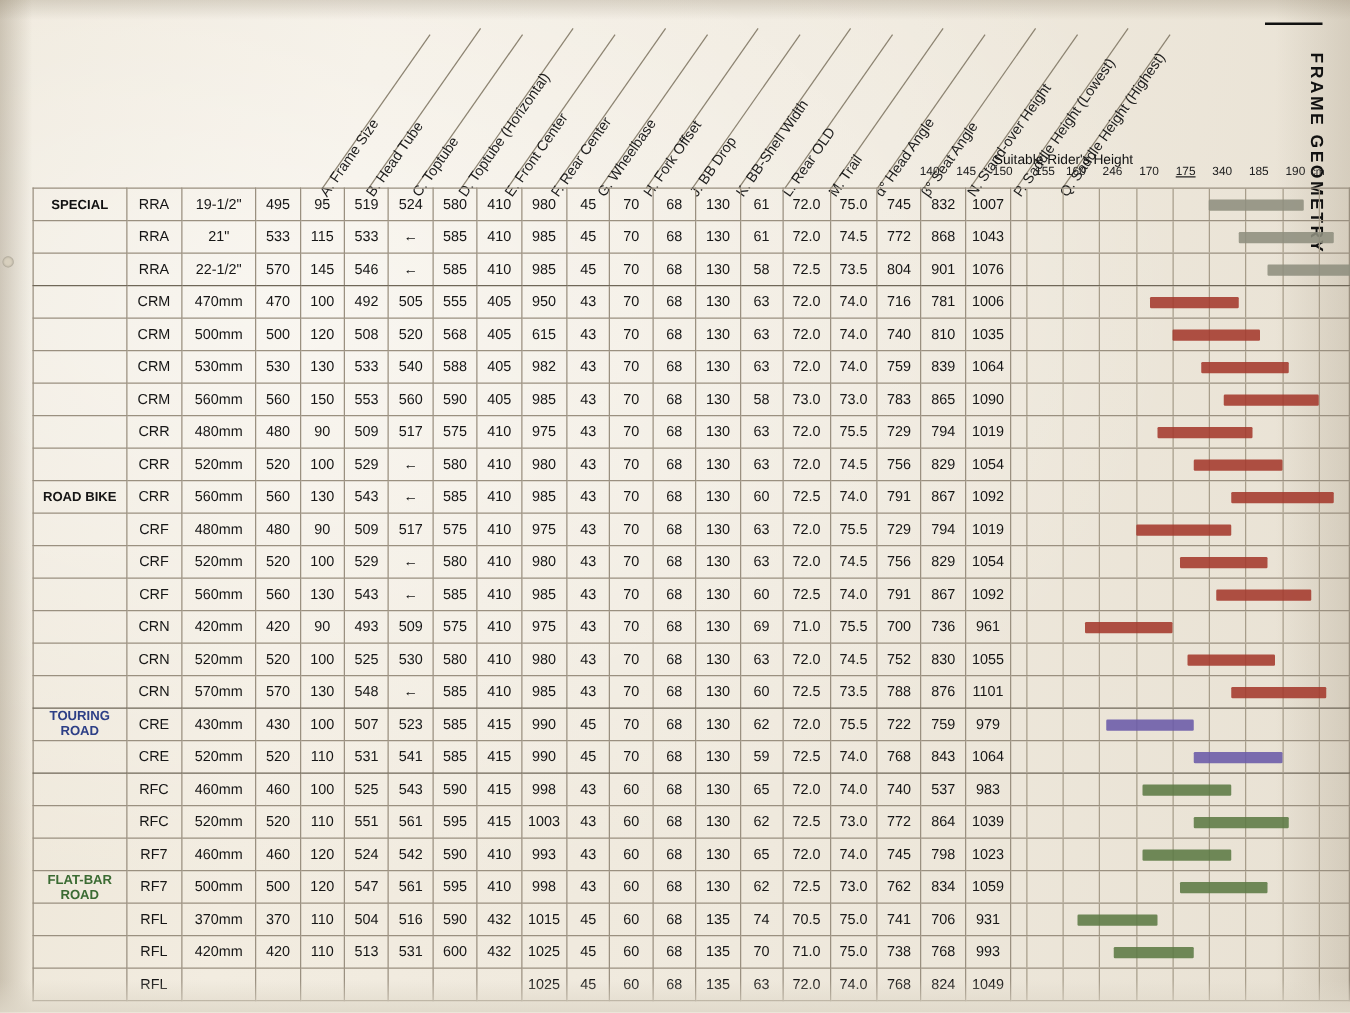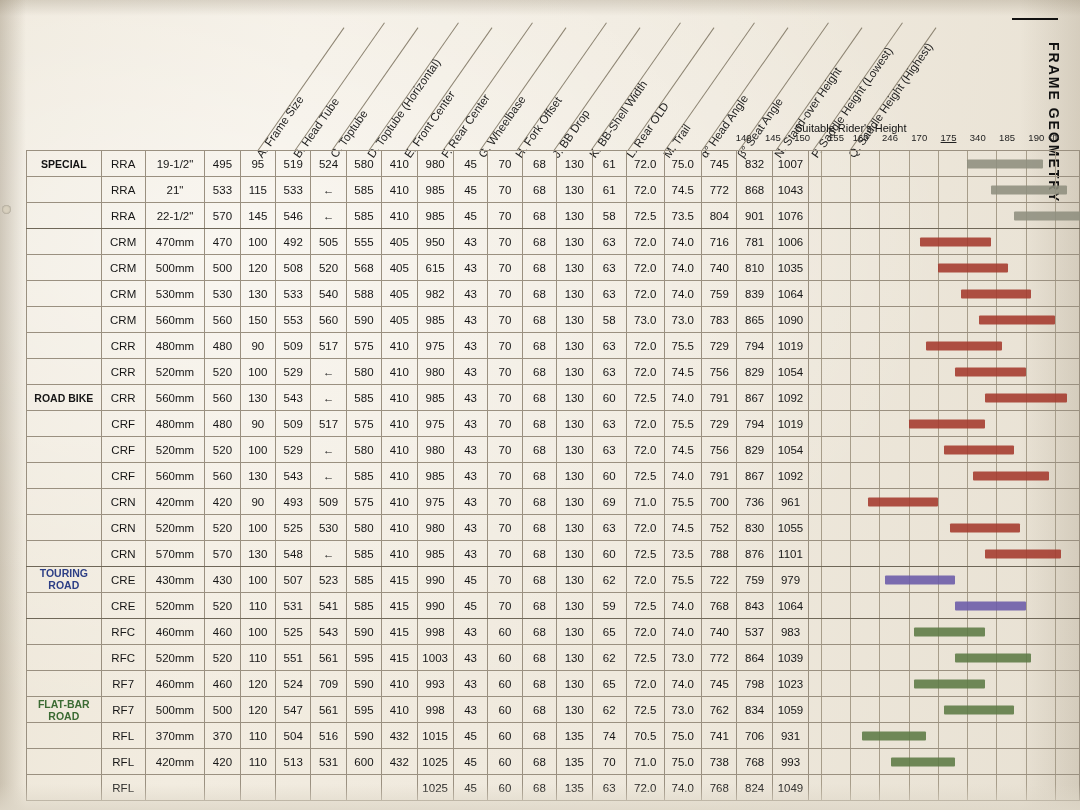--- a/index.html
+++ b/index.html
@@ -911,21 +911,21 @@
           </div>
         </td>
       </tr>
       <tr>
         <td class="cat"></td>
         <td class="model">RF7</td>
         <td class="size">460mm</td>
         <td class="num">460</td>
         <td class="num">120</td>
         <td class="num">524</td>
-        <td class="num">709</td>
+        <td class="num">542</td>
         <td class="num">590</td>
         <td class="num">410</td>
         <td class="num">993</td>
         <td class="num">43</td>
         <td class="num">60</td>
         <td class="num">68</td>
         <td class="num">130</td>
         <td class="num">65</td>
         <td class="num ang">72.0</td>
         <td class="num ang">74.0</td>

